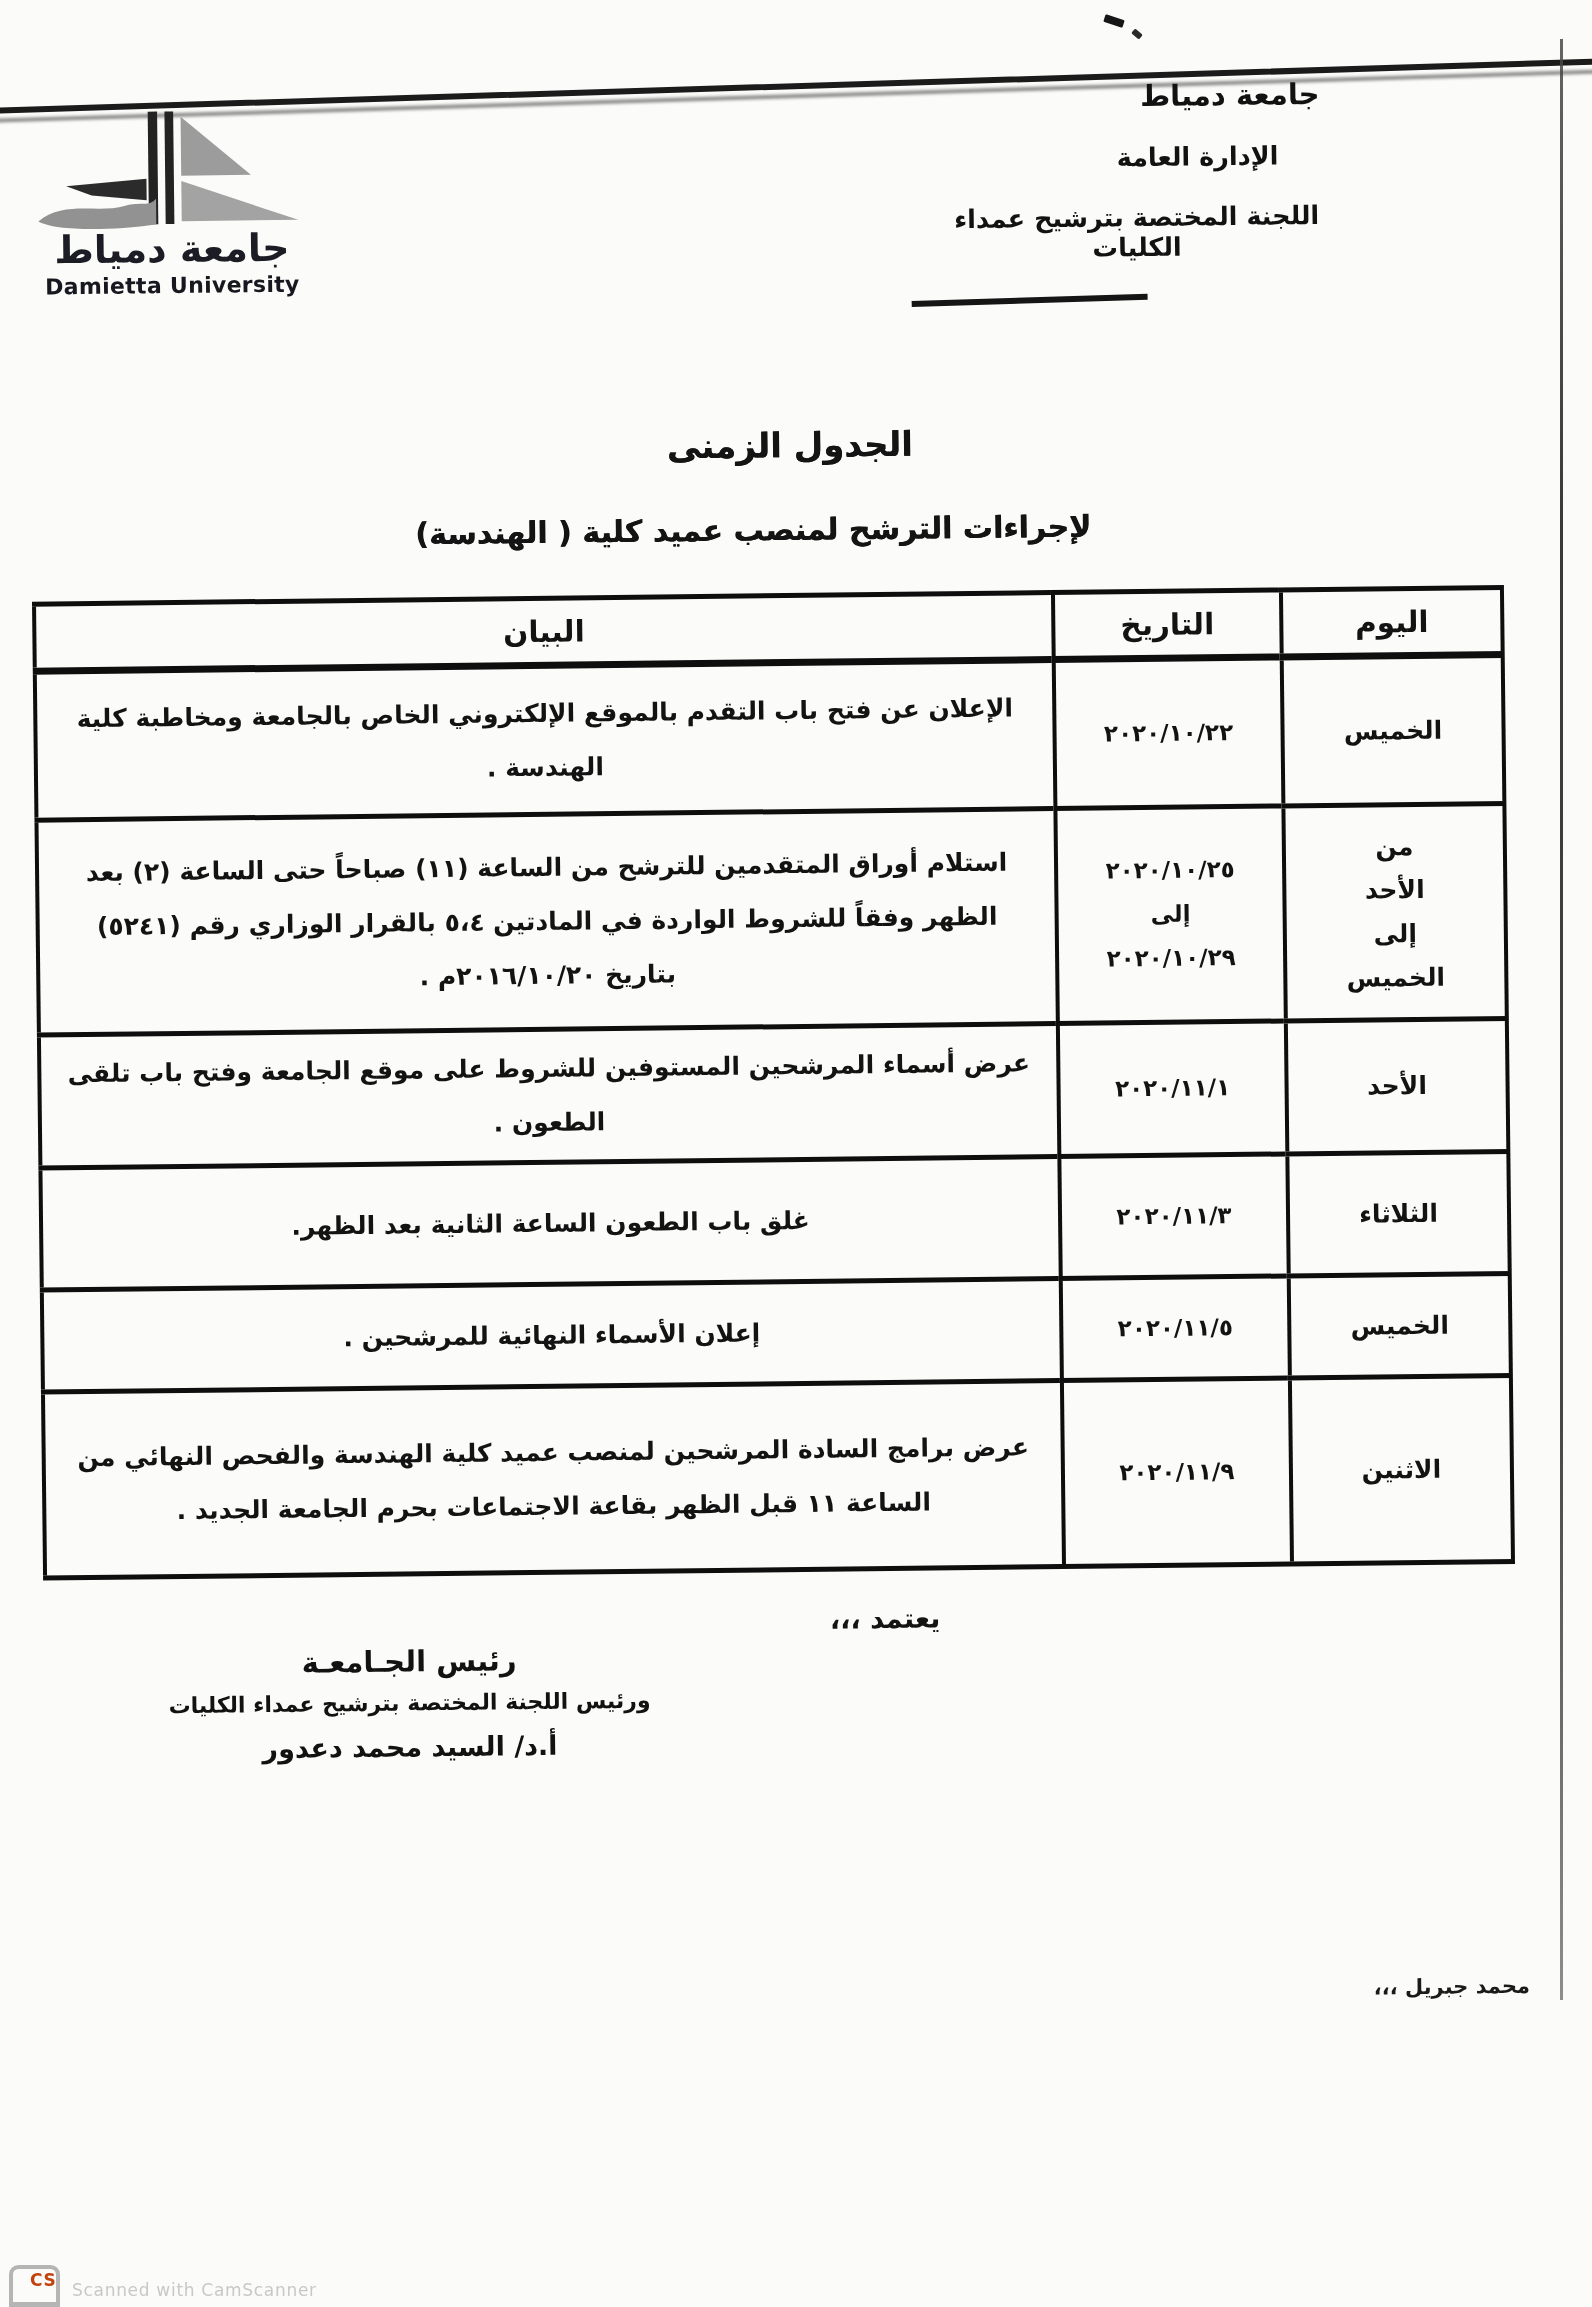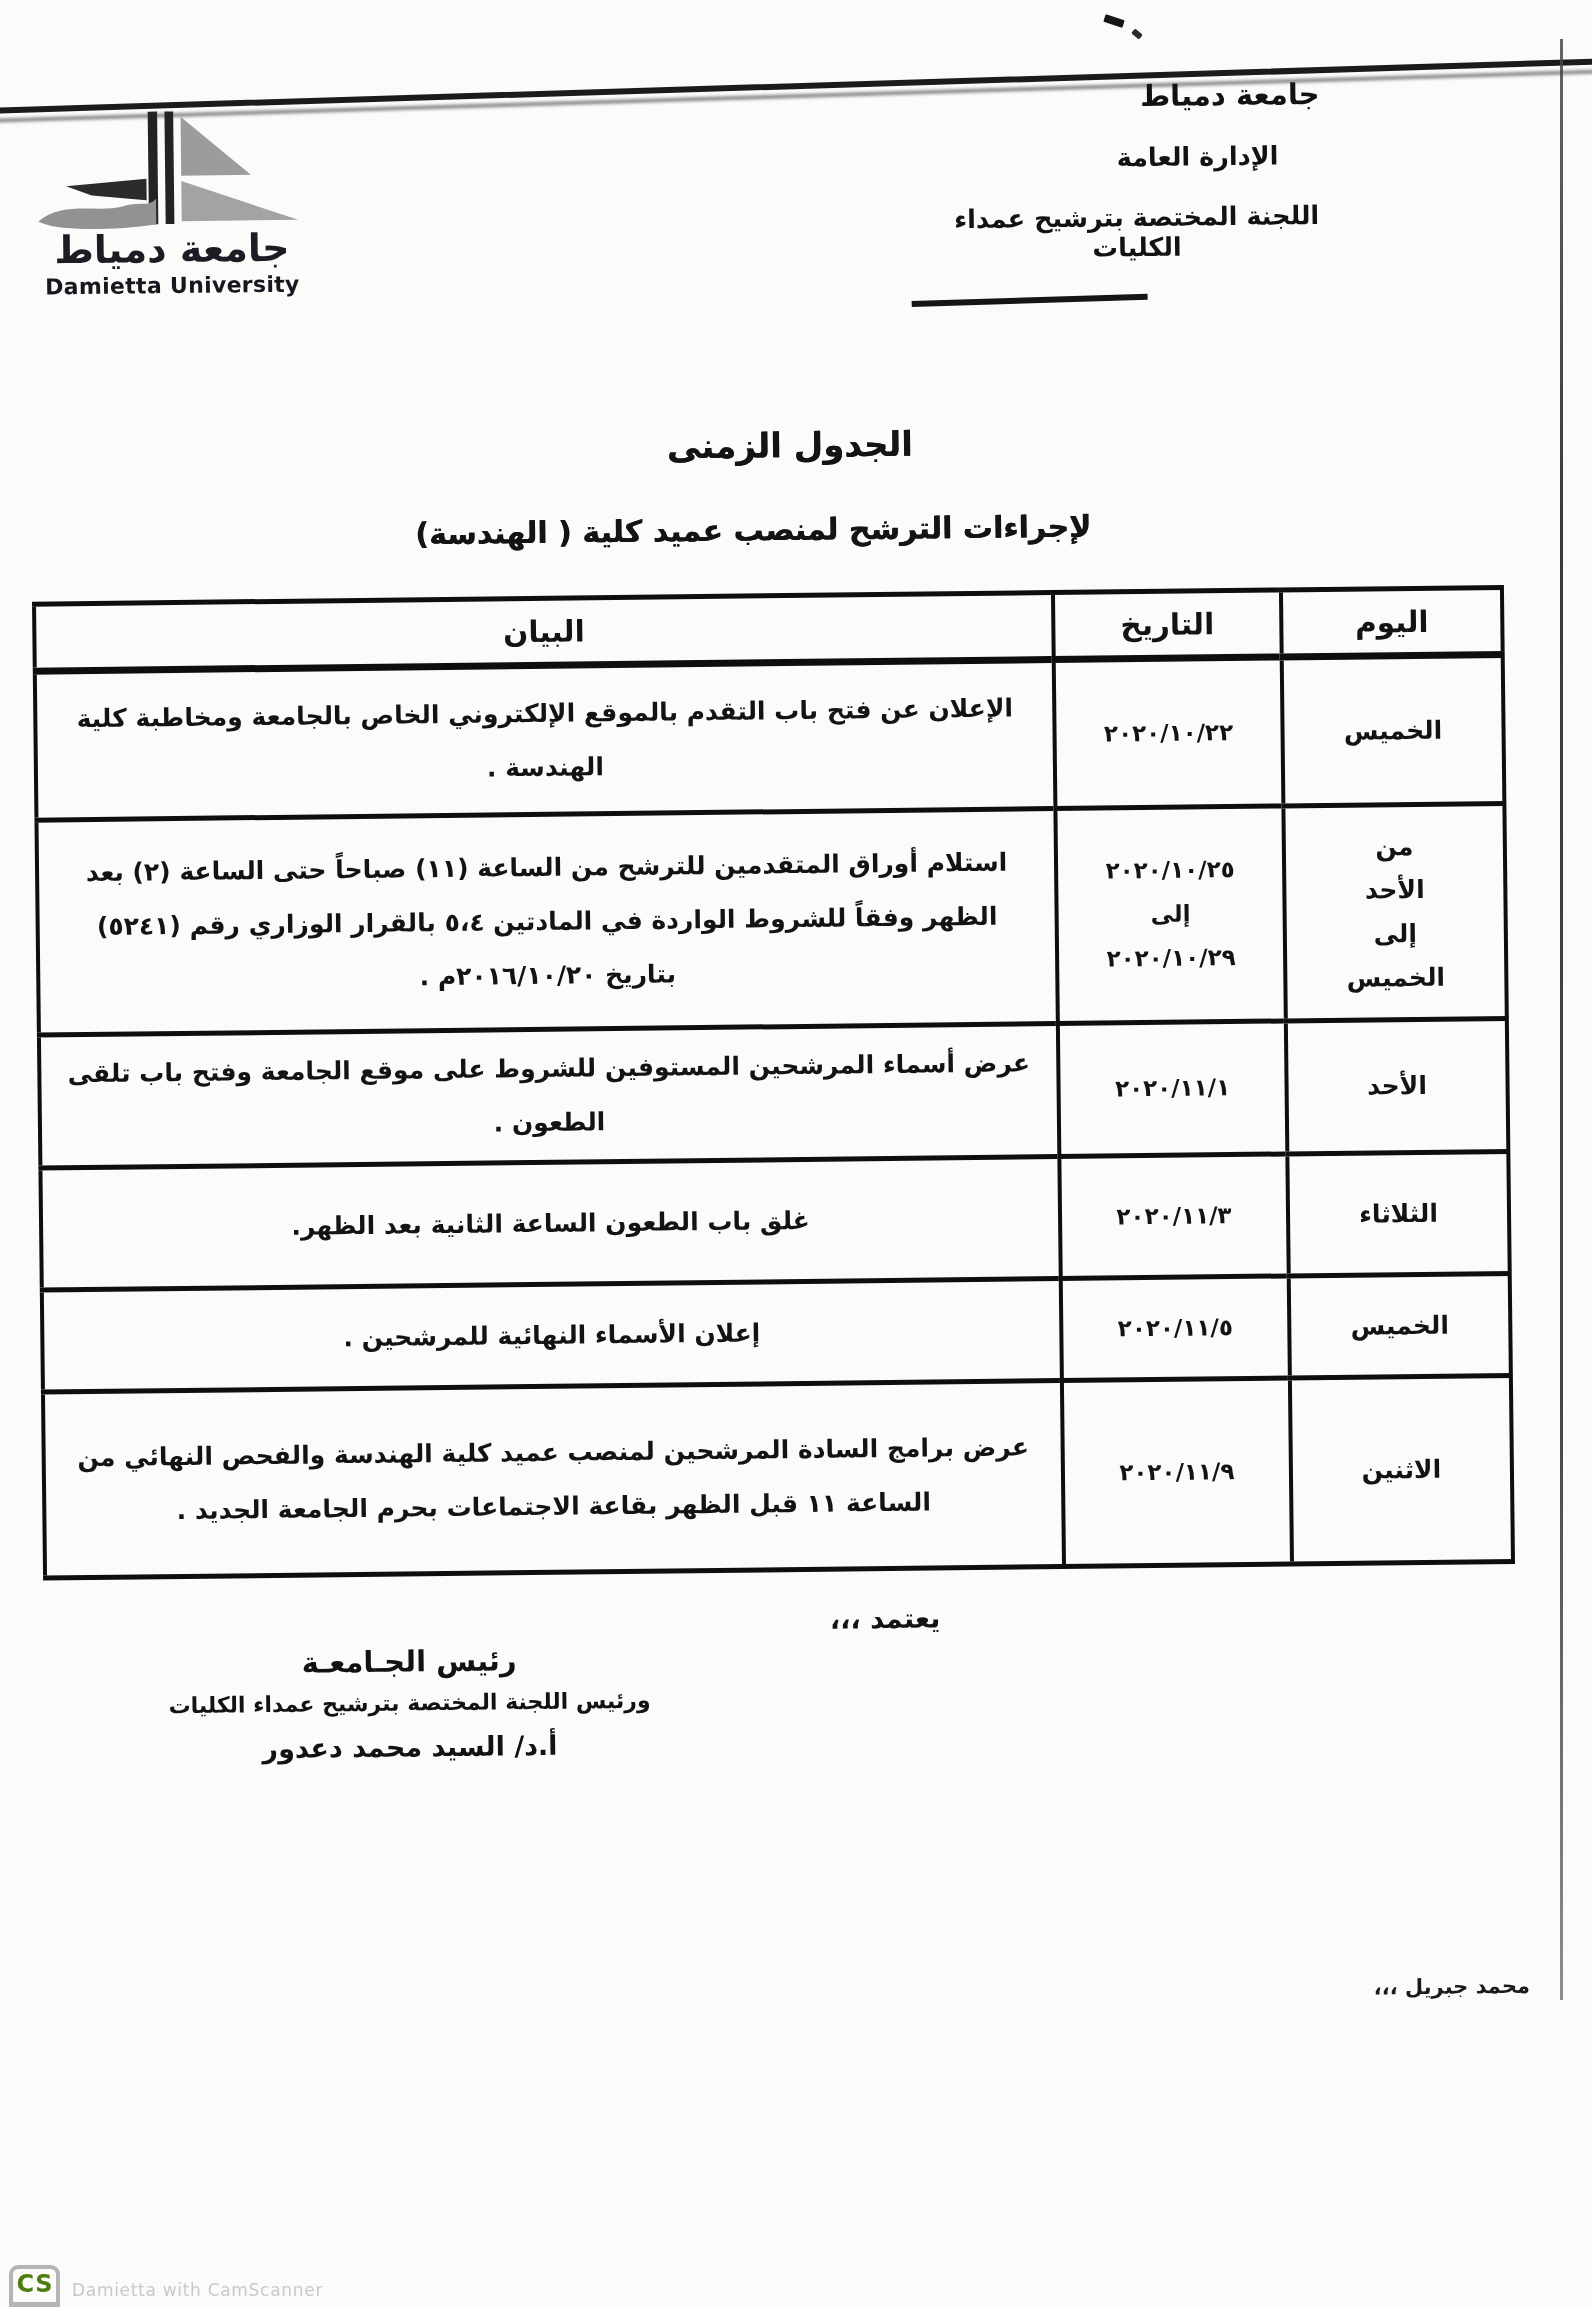--- a/index.html
+++ b/index.html
@@ -69,22 +69,22 @@
   .sig-role1 { top:1640px; font-size:29px; letter-spacing:0.7px; }
   .sig-role2 { top:1686px; font-size:22px; }
   .sig-name  { top:1727px; font-size:27px; }
 
   .hand-note { position:absolute; left:1354px; top:1982px; width:174px; direction:rtl;
     text-align:center; font-size:21px; font-weight:600; color:#1a1a1a; }
 
   
   .cs-icon { position:absolute; left:9.4px; top:2265px; width:43px; height:42px;
     border:4px solid #b5b5b5; border-radius:9.4px; background:#fbfbf9; }
-  .cs-letters { position:absolute; left:0; right:0; top:1.3px; text-align:center;
-    font-size:24px; font-weight:bold; color:#4d7c0f; letter-spacing:0.7px; }
+  .cs-letters { position:absolute; left:0; right:0; top:1.3px; text-align:right;
+    font-size:17px; font-weight:bold; color:#c2410c; letter-spacing:0.7px; }
   .cs-strip { position:absolute; left:0; right:0; bottom:0; height:8.7px; background:#b5b5b5;
     border-radius:0 0 4.7px 4.7px; }
   .cs-text { position:absolute; left:72px; top:2280px; font-size:17px; color:#c8c8c8; letter-spacing:0.7px; }
 </style>
 </head>
 <body>
 
 <div class="page">
 
   <div class="artifact-top-main"></div>
@@ -174,16 +174,16 @@
     <div class="sig-line sig-name">أ.د/ السيد محمد دعدور</div>
 
     <div class="hand-note">محمد جبريل ،،،</div>
 
   </div>
 
   <div class="cs-icon">
     <div class="cs-letters">CS</div>
     <div class="cs-strip"></div>
   </div>
-  <div class="cs-text">Damietta with CamScanner</div>
+  <div class="cs-text">Scanned with CamScanner</div>
 
 </div>
 
 
 </body></html>

